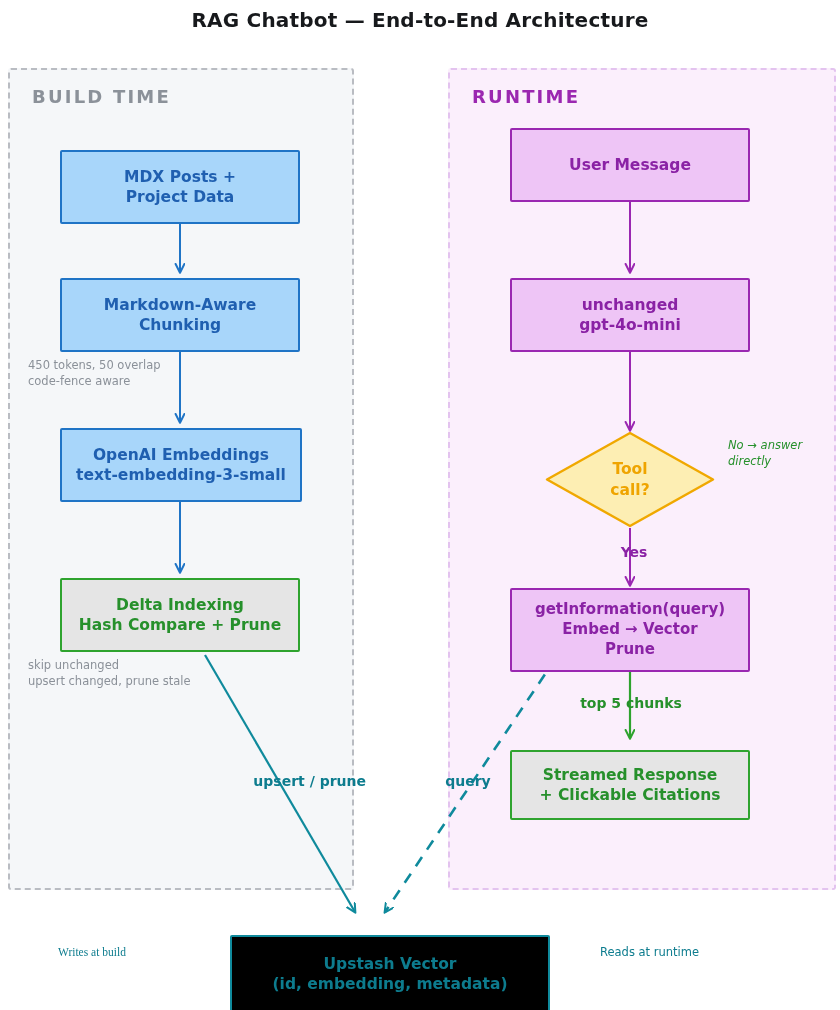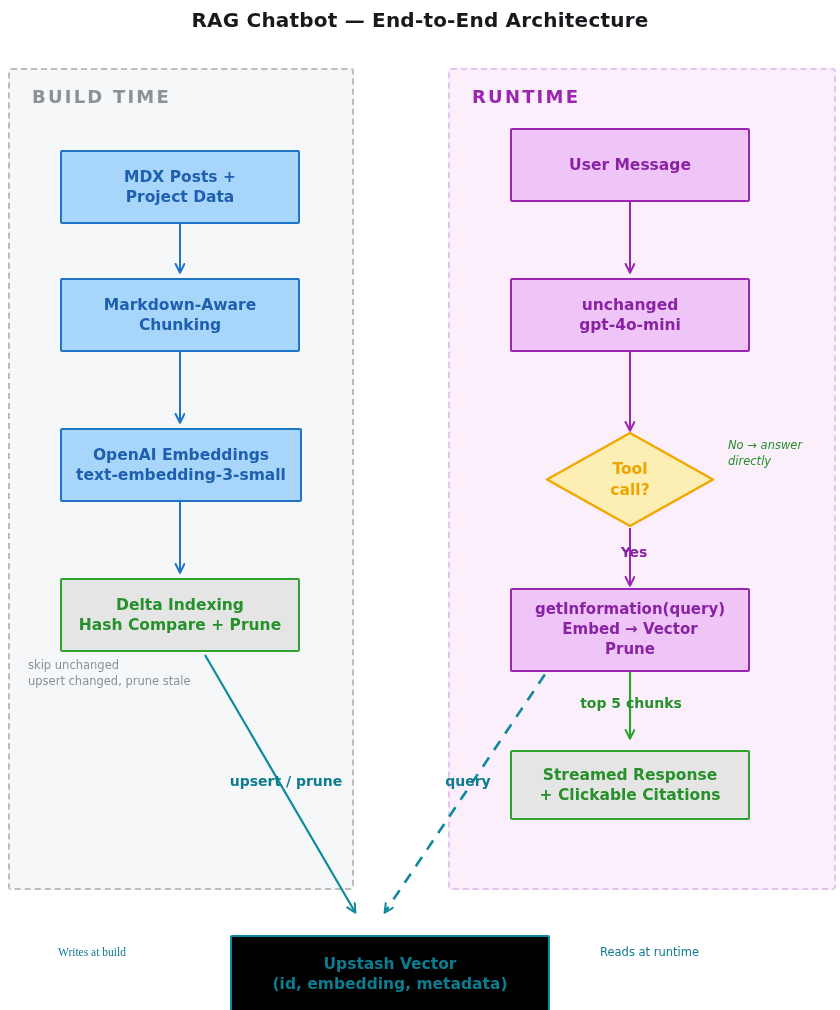--- a/index.html
+++ b/index.html
@@ -177,20 +177,22 @@
 
   <div class="node blue" style="left:60px; top:278px; width:240px; height:74px;">Markdown-Aware
 Chunking</div>
 
   <div class="node blue" style="left:60px; top:428px; width:242px; height:74px;">OpenAI Embeddings
 text-embedding-3-small</div>
 
   <div class="node green" style="left:60px; top:578px; width:240px; height:74px;">Delta Indexing
 Hash Compare + Prune</div>
 
+  <div class="edge-label note" style="left:28px; top:358px; width:180px;">450 tokens, 50 overlap
+code-fence aware</div>
 
   <div class="edge-label note" style="left:28px; top:658px; width:230px;">skip unchanged
 upsert changed, prune stale</div>
 
   <div class="node purple" style="left:510px; top:128px; width:240px; height:74px;">User Message</div>
 
   <div class="node purple" style="left:510px; top:278px; width:240px; height:74px;">unchanged
 gpt-4o-mini</div>
 
   <div class="diamond-wrap" style="left:545px; top:431px; width:170px; height:97px;">
@@ -208,21 +210,21 @@
 
   <div class="node purple" style="left:510px; top:588px; width:240px; height:84px; font-size:15px;">getInformation(query)
 Embed → Vector
 Prune</div>
 
   <div class="edge-label green big" style="left:559px; top:694px; width:144px; text-align:center;">top 5 chunks</div>
 
   <div class="node green" style="left:510px; top:750px; width:240px; height:70px;">Streamed Response
 + Clickable Citations</div>
 
-  <div class="edge-label teal big" style="left:206px; top:772px; width:160px; text-align:center;">upsert / prune</div>
+  <div class="edge-label teal big" style="left:206px; top:772px; width:160px; text-align:right;">upsert / prune</div>
 
   <div class="edge-label teal big" style="left:432px; top:772px; width:72px; text-align:center;">query</div>
 
   <div class="node cyan" style="left:230px; top:921px; width:320px; height:78px;">Upstash Vector
 (id, embedding, metadata)</div>
 
   <div class="edge-label teal small" style="left:58px; top:945px; width:160px;font-family:Liberation Serif, serif;">Writes at build</div>
 
   <div class="edge-label teal small" style="left:600px; top:945px; width:170px;">Reads at runtime</div>
 

